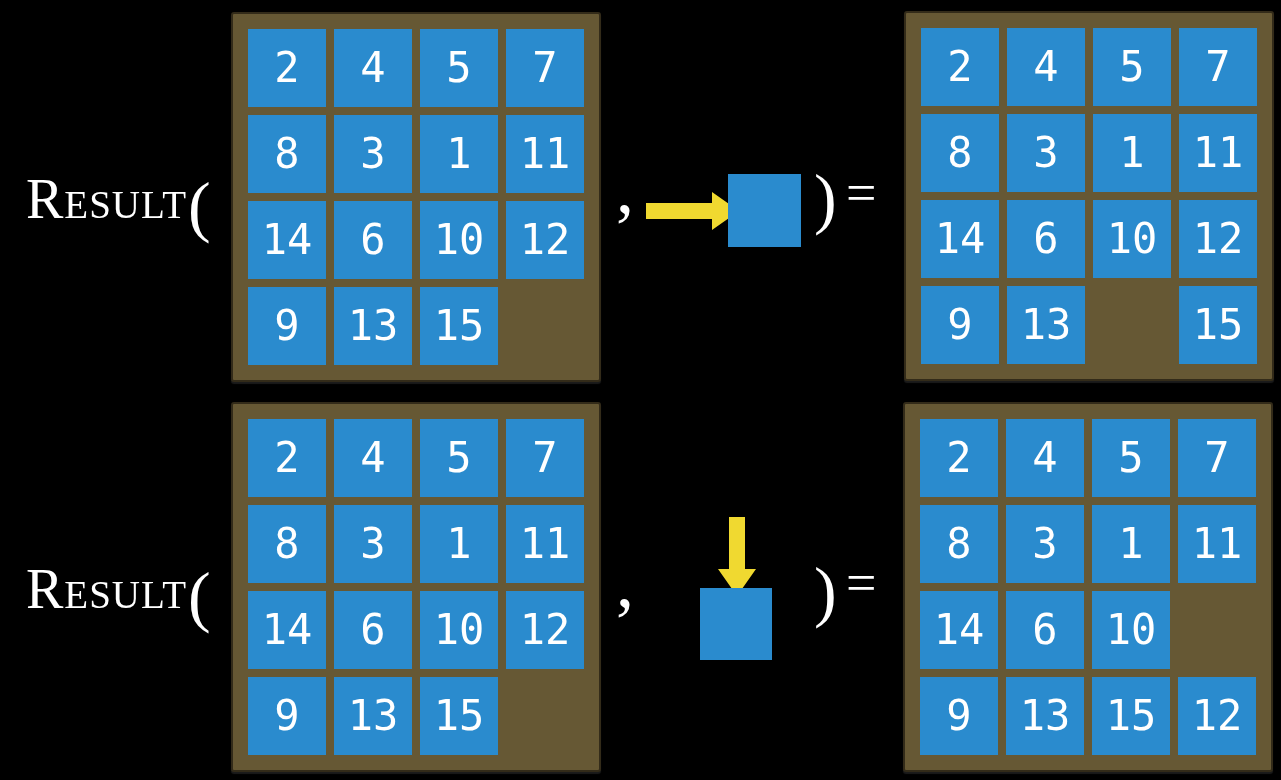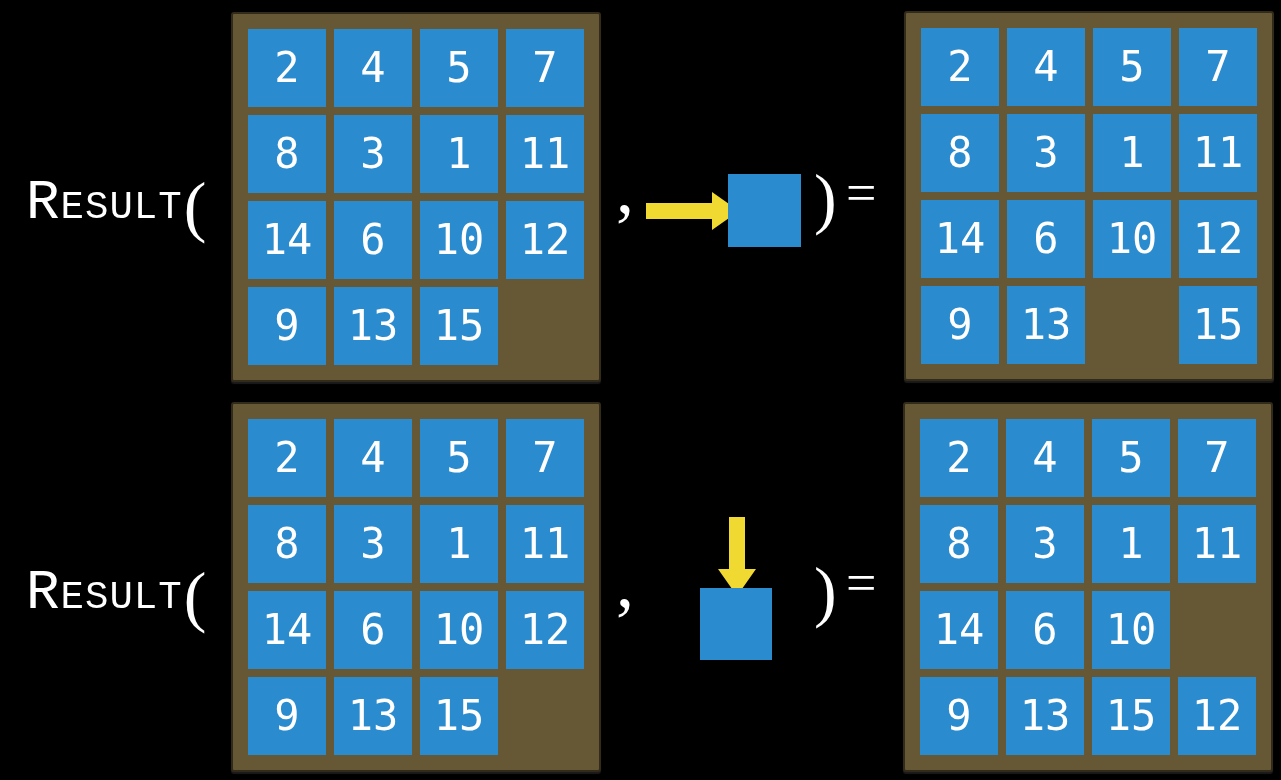--- a/index.html
+++ b/index.html
@@ -20,21 +20,21 @@
   .row{position:absolute;left:0;width:1281px;height:390px;}
   .row.r1{top:0;}
   .row.r2{top:390px;}
 
   .result-label{
     position:absolute;left:26px;top:171px;
     color:var(--label-text);
     font:56px/1 "Liberation Serif",serif;
     white-space:nowrap;
   }
-  .fn-name{font-variant:small-caps;letter-spacing:1px;font-family:Liberation Mono, monospace;}
+  .fn-name{font-variant:small-caps;letter-spacing:1px;}
   .open-paren{font-size:68px;line-height:0;vertical-align:-11px;margin-left:1px;}
 
   .board{
     position:absolute;width:370px;height:370px;box-sizing:border-box;
     background:var(--board-frame);
     border:2px solid var(--board-border);
     border-radius:3px;
     padding:15px;
     display:grid;
     grid-template-columns:repeat(4,78px);

